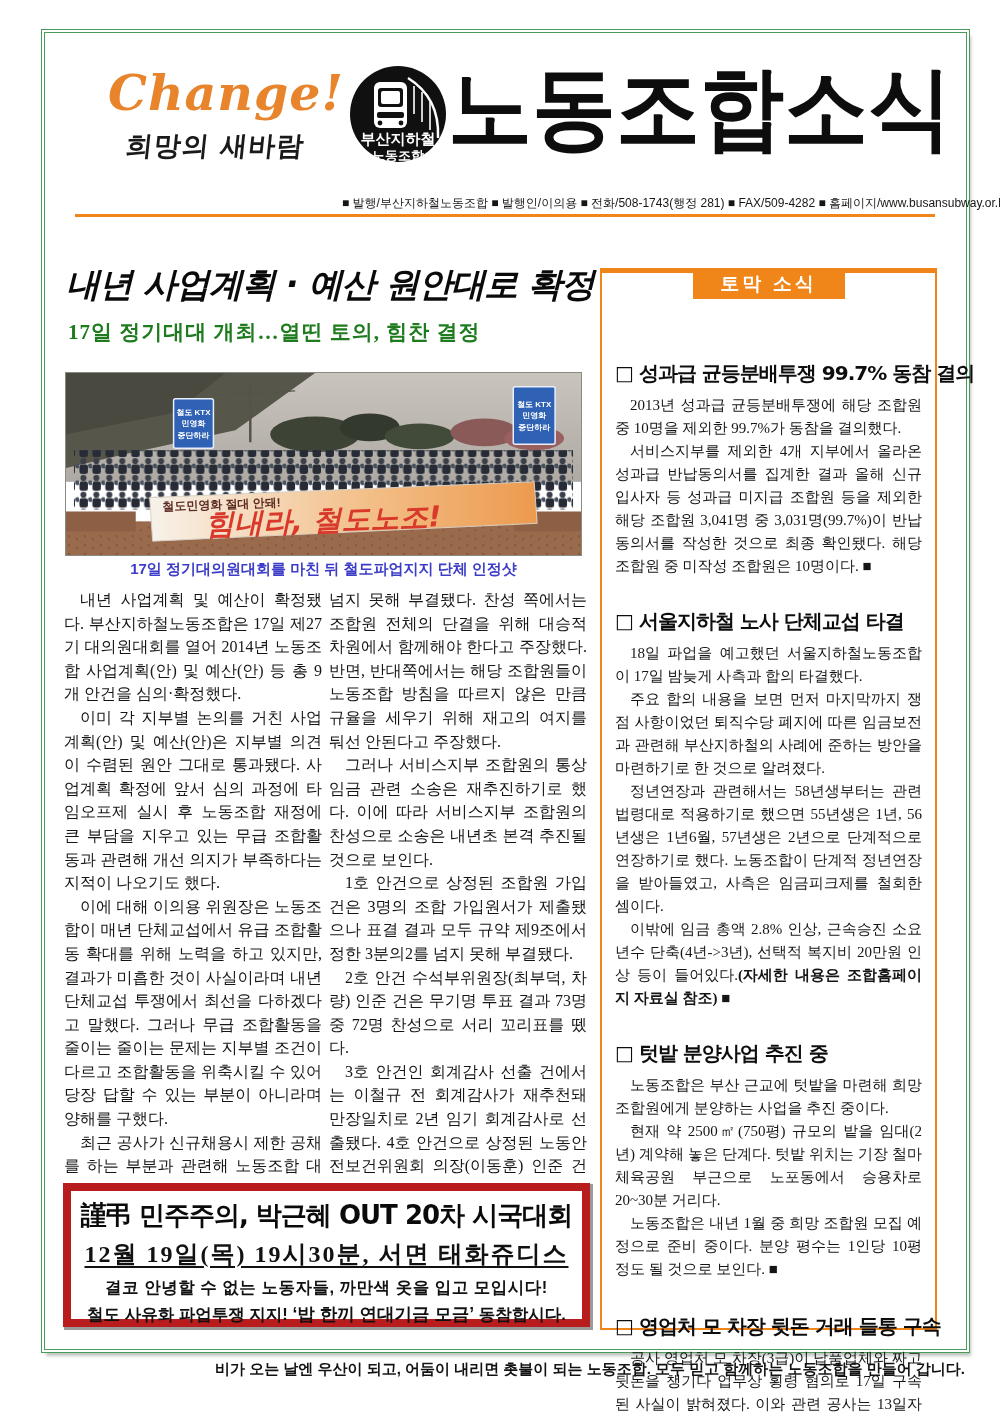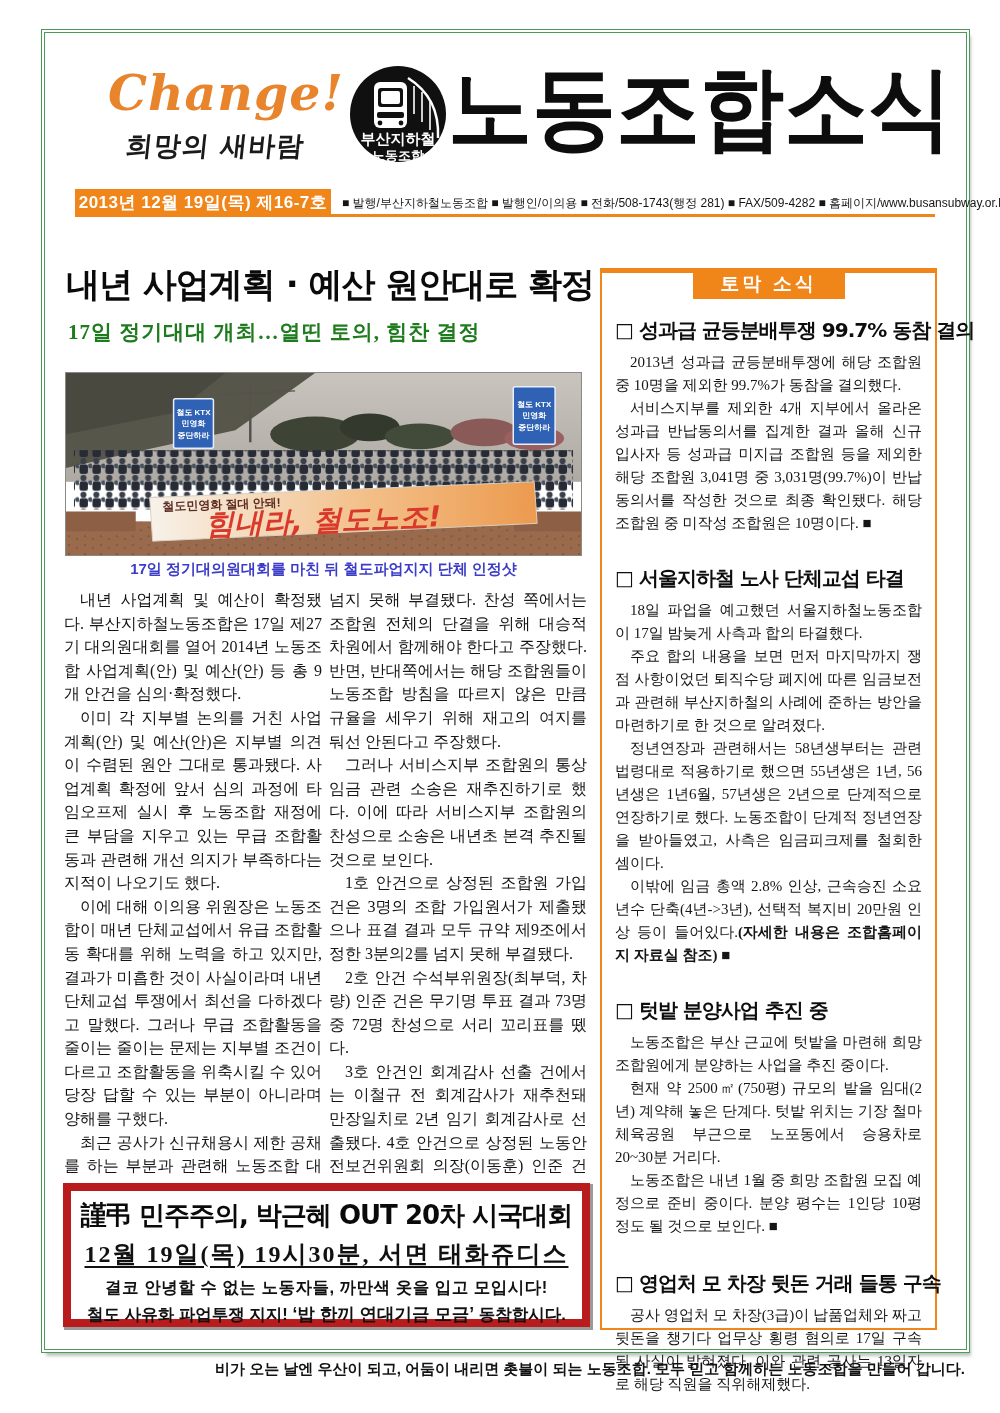--- a/index.html
+++ b/index.html
@@ -24,21 +24,21 @@
 
   .issue-badge{left:75px;top:189px;width:256px;height:27px;background:#f08519;color:#fff;
           font-family:"Liberation Sans",sans-serif;font-weight:bold;font-size:17px;
           line-height:27px;text-align:center;letter-spacing:0.5px;}
   .pub-info{left:342px;top:195px;width:600px;font-family:"Liberation Sans",sans-serif;
           font-size:12px;color:#151515;white-space:nowrap;}
   .orange-rule{left:75px;top:214px;width:860px;height:3px;background:#f08519;}
 
   
   .headline{left:66px;top:262px;width:520px;font-family:"DejaVu Sans",sans-serif;
-          font-weight:900;font-size:34px;color:#0a0a0a;letter-spacing:-1px;white-space:nowrap;}
+          font-weight:900;font-size:34px;color:#0a0a0a;letter-spacing:-1px;white-space:nowrap;font-style:italic;}
   .subheadline{left:68px;top:318px;width:520px;font-weight:bold;font-size:21px;
           color:#1e7b1e;letter-spacing:1px;white-space:nowrap;}
 
   .photo{left:65px;top:372px;width:517px;height:184px;border:1px solid #8a8a84;box-sizing:border-box;}
   .caption{left:65px;top:560px;width:517px;text-align:center;color:#3c3cc8;
           font-family:"Liberation Sans",sans-serif;font-weight:bold;font-size:15px;}
 
   .bodycol{top:588px;width:258px;}
   .col1{left:64px;}
   .col2{left:329px;}
@@ -66,21 +66,21 @@
           width:152px;height:31px;background:#f08519;color:#fff;text-align:center;
           line-height:31px;font-family:"Liberation Sans",sans-serif;font-weight:bold;
           font-size:19px;letter-spacing:3px;}
   .sb-content{padding:0 13px;}
   .sb-item h3{margin:0 0 7px 0;font-family:"DejaVu Sans",sans-serif;font-weight:800;
           font-size:20px;letter-spacing:-1px;color:#0d0d0d;white-space:nowrap;}
   .sb-item h3 .bullet{font-weight:400;margin-right:6px;}
   .sb-item p{margin:0;font-size:15px;line-height:23px;text-align:justify;
           text-indent:15px;color:#151515;}
   .sb-item .boldtail{font-weight:bold;}
-  .mt1{margin-top:44px;} .mt2{margin-top:30px;} .mt3{margin-top:30px;} .mt4{margin-top:32px;}
+  .mt1{margin-top:87px;} .mt2{margin-top:30px;} .mt3{margin-top:30px;} .mt4{margin-top:32px;}
 
   .footer{left:60px;top:1360px;width:905px;text-align:right;
           font-family:"Liberation Sans",sans-serif;font-weight:bold;font-size:15px;color:#111;}
 </style>
 </head>
 <body>
 
 <div class="page">
   <div class="frame"></div>
 
@@ -96,21 +96,20 @@
     <rect x="33" y="27" width="19" height="13" rx="2" fill="#fff"></rect>
     <rect x="29" y="48" width="27" height="6" rx="2" fill="#101010"></rect>
     <circle cx="32" cy="59" r="2.4" fill="#101010"></circle>
     <circle cx="53" cy="59" r="2.4" fill="#101010"></circle>
     <text x="50" y="80" text-anchor="middle" font-size="15" font-weight="bold" fill="#ffffff" font-family="Liberation Sans, sans-serif">부산지하철</text>
     <text x="50" y="96" text-anchor="middle" font-size="13" font-weight="bold" fill="#ffffff" font-family="Liberation Sans, sans-serif">노동조합</text>
   </svg>
 
   <div class="abs masthead">노동조합소식</div>
 
-  <div class="abs issue-badge">2013년 12월 19일(목)  제16-7호</div>
   <div class="abs pub-info">■ 발행/부산지하철노동조합  ■ 발행인/이의용  ■ 전화/508-1743(행정 281)  ■ FAX/509-4282  ■ 홈페이지/www.busansubway.or.kr</div>
   <div class="abs orange-rule"></div>
 
   <div class="abs headline">내년 사업계획 · 예산 원안대로 확정</div>
   <div class="abs subheadline">17일 정기대대 개최…열띤 토의, 힘찬 결정</div>
 
   <svg class="abs photo" viewBox="0 0 517 184" preserveAspectRatio="none">
     <defs>
       <linearGradient id="sky" x1="0" y1="0" x2="0" y2="1">
         <stop offset="0" stop-color="#c9c5be"></stop>

